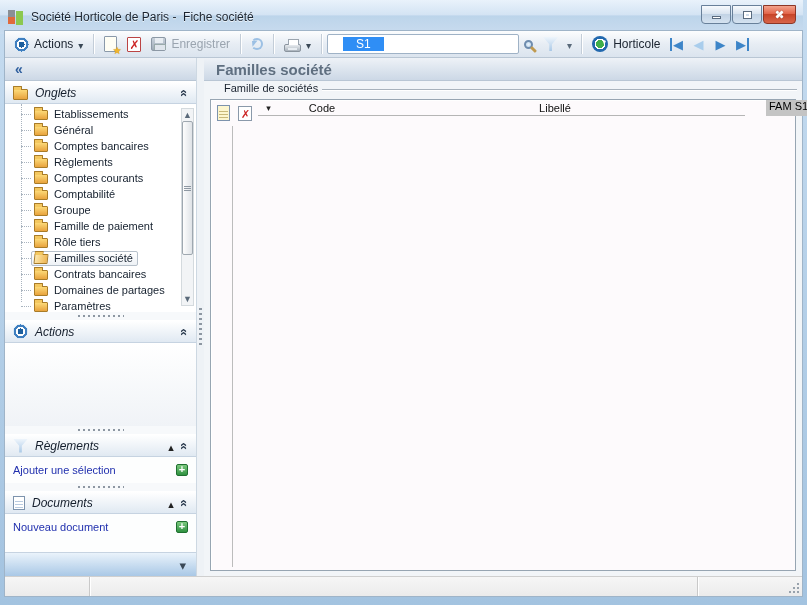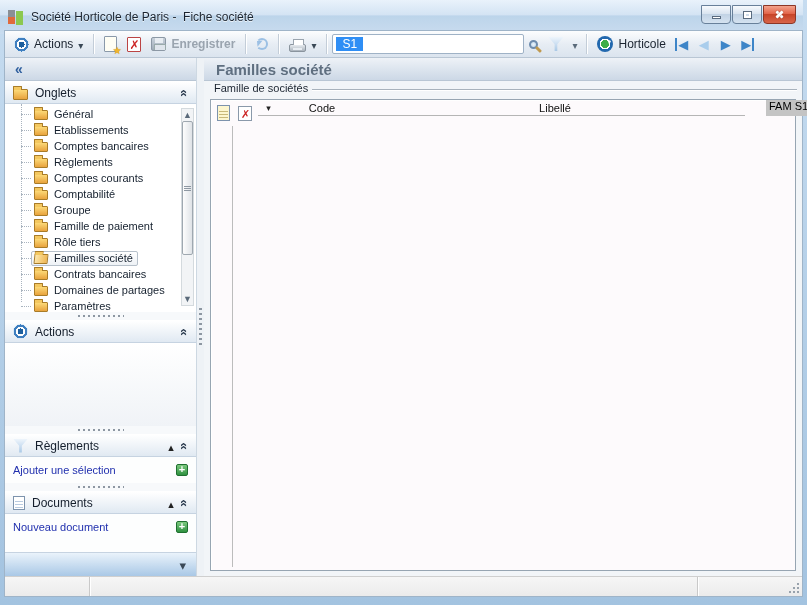--- a/index.html
+++ b/index.html
@@ -30,40 +30,40 @@
   .glyph-x::after{transform:rotate(-45deg);}
   
   .workspace{position:absolute;left:4px;right:4px;top:30px;bottom:8px;background:#f2f5f8;
     display:flex;flex-direction:column;border:1px solid #9fb4c8;}
   
   .toolbar{height:27px;flex:0 0 auto;display:flex;align-items:center;
     background:linear-gradient(#fcfdfe,#e7edf4 50%,#dbe4ee);border-bottom:1px solid #b9c6d4;padding:0 4px;position:relative;}
   .tb-sep{width:1px;height:20px;background:#c3cdd8;box-shadow:1px 0 0 #fff;margin:0 5px;flex:0 0 auto;}
   .tb-btn{display:flex;align-items:center;gap:5px;padding:2px 5px;border-radius:2px;flex:0 0 auto;}
   .tb-label{font-size:12px;color:#1b2430;}
-  .tb-label.disabled{color:#9aa4af;font-weight:bold;}
+  .tb-label.disabled{color:#9aa4af;}
   .caret::before{content:"▾";font-size:10px;color:#3a4856;}
   .caret.lite::before{color:#5a6a7a;}
   .ico-target{width:15px;height:15px;border-radius:50%;flex:0 0 auto;
     background:radial-gradient(circle,#1d5f9e 0 3px,#fff 3px 4.5px,#3f7fc0 4.5px 7px,#d8e8f5 7px);}
   .ico-newdoc{position:relative;width:13px;height:16px;background:#fffef4;border:1px solid #8a99aa;border-radius:1px;}
   .ico-newdoc::before{content:"★";position:absolute;right:-5px;bottom:-5px;font-size:10px;color:#f2b62c;text-shadow:0 0 1px #b07f16;}
   .ico-deldoc{position:relative;width:14px;height:15px;background:#fff;border:1px solid #b44;border-radius:1px;}
   .ico-deldoc::before{content:"✗";position:absolute;left:1px;top:0px;font-size:12px;font-weight:bold;color:#cc2222;}
   .ico-save{position:relative;width:15px;height:14px;background:linear-gradient(#c7d0da,#9fabb7);border:1px solid #8c98a5;border-radius:2px;}
   .ico-save::before{content:"";position:absolute;left:3px;top:0;width:8px;height:5px;background:#e8edf2;}
   .ico-save::after{content:"";position:absolute;left:2px;bottom:0;width:10px;height:5px;background:#dfe5ec;border:1px solid #9aa;border-bottom:none;}
   .ico-refresh{position:relative;width:12px;height:12px;border:2px solid #9cc0e4;border-radius:50%;border-left-color:transparent;}
   .ico-refresh::after{content:"";position:absolute;left:-5px;top:-3px;border:4px solid transparent;border-right-color:#9cc0e4;transform:rotate(40deg);}
   .ico-printer{position:relative;width:17px;height:8px;margin-top:7px;background:linear-gradient(#e7ebef,#aab3bc);border:1px solid #8a949e;border-radius:2px;}
   .ico-printer::before{content:"";position:absolute;left:3px;top:-6px;width:9px;height:5px;background:#fff;border:1px solid #9aa4ae;border-bottom:none;}
   .ico-printer::after{content:"";position:absolute;left:3px;bottom:1px;width:9px;height:2px;background:#e8edf2;}
   .searchbox{width:192px;height:20px;background:#fff;border:1px solid #9fb2c6;border-radius:2px;
     display:flex;align-items:center;padding:0 3px;font-size:12px;flex:0 0 auto;}
-  .searchbox .sel{background:#2f8ef5;color:#fff;padding:0 6px;}
+  .searchbox .sel{background:#2f8ef5;color:#fff;padding:0 13px;margin-left:12px;}
   .ico-mag{position:relative;width:9px;height:9px;border:2px solid #6e8cae;border-radius:50%;background:radial-gradient(circle,#eaf3fb,#bcd6ec);}
   .ico-mag::after{content:"";position:absolute;width:7px;height:3px;background:#c09a50;border-radius:1px;transform:rotate(45deg);right:-6px;bottom:-4px;}
   .ico-funnel{width:15px;height:14px;background:linear-gradient(#eef5fc,#a9c8e6);
     clip-path:polygon(0 0,100% 0,59% 52%,59% 100%,41% 100%,41% 52%);}
   .ico-orb{position:relative;width:16px;height:16px;border-radius:50%;
     background:radial-gradient(circle,#3fae4a 0 4px,#fff 4px 5.5px,#2268ae 5.5px 8px);flex:0 0 auto;}
   .ico-orb::after{content:"";position:absolute;right:-1px;top:2px;border:3px solid transparent;border-left-color:#fff;transform:rotate(-20deg);}
   .navbtn{display:flex;align-items:center;justify-content:center;width:22px;height:20px;
     color:#3d85c8;font-size:13px;flex:0 0 auto;}
   .navbtn span{line-height:1;}
@@ -73,21 +73,21 @@
   
   .bodyrow{flex:1;display:flex;min-height:0;}
   
   .sidebar{width:192px;flex:0 0 auto;background:#f7f9fb;display:flex;flex-direction:column;border-right:1px solid #cdd8e2;}
   .big-hdr{height:23px;flex:0 0 auto;background:linear-gradient(#eef2f7,#ccd8e6);
     display:flex;align-items:center;padding:0 6px 0 10px;border-bottom:1px solid #b9c6d4;}
   .big-hdr .t{font-size:15px;font-weight:bold;color:#64748a;letter-spacing:0px;white-space:nowrap;overflow:hidden;flex:1;}
   .chev-left::before{content:"«";font-size:14px;font-weight:bold;color:#2f5f9e;}
   .sec-hdr{height:23px;flex:0 0 auto;background:linear-gradient(#ffffff,#e0e9f2);
     display:flex;align-items:center;gap:7px;padding:0 8px;border-bottom:1px solid #c6d3e1;border-top:1px solid #fff;}
-  .sec-hdr .t{font-size:12px;color:#141e2c;flex:1;}
+  .sec-hdr .t{font-size:12px;color:#141e2c;flex:1;font-style:italic;}
   .chev2{display:inline-block;transform:rotate(90deg);flex:0 0 auto;}
   .chev2::before{content:"«";font-size:13px;font-weight:bold;color:#2b3b4e;}
   .tri-up::before{content:"▴";font-size:11px;color:#222;}
   .tri-down::before{content:"▾";font-size:13px;color:#3a4856;}
   .ico-folder{position:relative;width:15px;height:11px;margin-top:3px;flex:0 0 auto;
     background:linear-gradient(#fcd977,#e8a33d);border:1px solid #a97c28;border-radius:1px;}
   .ico-folder::before{content:"";position:absolute;top:-4px;left:-1px;width:7px;height:3px;
     background:#f4c860;border:1px solid #a97c28;border-bottom:none;border-radius:1px 1px 0 0;}
   .ico-folder.open{background:linear-gradient(100deg,#fde9ae,#eeb44f);transform:skewX(-6deg);}
   .ico-page{position:relative;width:12px;height:14px;background:#fff;border:1px solid #7d93ad;flex:0 0 auto;
@@ -121,21 +121,21 @@
   
   .splitter{width:7px;flex:0 0 auto;background:#eef2f6;position:relative;}
   .splitter::before{content:"";position:absolute;left:2px;top:250px;width:3px;height:38px;
     background:repeating-linear-gradient(#8d97a2 0 2px,transparent 2px 5px);}
   
   .main{flex:1;display:flex;flex-direction:column;min-width:0;background:#f2f5f8;}
   .main-hdr{height:23px;flex:0 0 auto;background:linear-gradient(#eef2f7,#ccd8e6);
     display:flex;align-items:center;padding:0 12px;border-bottom:1px solid #b9c6d4;}
   .main-hdr .t{font-size:15px;font-weight:bold;color:#5f6f80;}
   .main-content{flex:1;position:relative;}
-  .grp-label{position:absolute;left:10px;top:1px;font-size:11px;color:#1b2430;background:#f2f5f8;padding-right:4px;z-index:2;}
+  .grp-label{position:absolute;left:20px;top:1px;font-size:11px;color:#1b2430;background:#f2f5f8;padding-right:4px;z-index:2;}
   .grp-line{position:absolute;left:92px;right:5px;top:8px;height:1px;background:#a8b2bc;box-shadow:0 1px 0 #fff;}
   .grid-panel{position:absolute;left:6px;right:6px;top:18px;bottom:5px;background:#fdfafc;
     border:1px solid #97a5b2;box-shadow:inset 1px 1px 0 #fff;display:flex;flex-direction:row;}
   .grid-toolbar{height:26px;flex:0 0 auto;display:flex;align-items:center;gap:8px;padding:0 6px;}
   .ico-griddoc{position:relative;width:13px;height:16px;background:#fdf6cf;border:1px solid #7d93ad;
     background-image:repeating-linear-gradient(#fdf6cf 0 2px,#c9b97a 2px 3px);background-size:9px 10px;background-position:1px 3px;background-repeat:no-repeat;}
   .ico-griddel{position:relative;width:14px;height:15px;background:#fff;border:1px solid #8a99aa;}
   .ico-griddel::before{content:"✗";position:absolute;left:2px;top:1px;font-size:11px;font-weight:bold;color:#cc2222;}
   .grid-head{height:16px;flex:0 0 auto;display:flex;border-bottom:1px solid #b5b5b5;font-size:11px;color:#111;}
   .gcell{display:flex;align-items:center;justify-content:center;white-space:pre;}
@@ -258,27 +258,27 @@
         <div class="sec-hdr">
           <span class="ico-folder"></span>
           <span class="t">Onglets</span>
           <span class="chev2"></span>
         </div>
 
         <div class="tablist">
           <div class="titem">
               <span class="box">
                 <span class="ico-folder"></span>
+                <span class="lbl">Etablissements</span>
+              </span>
+            </div>
+          <div class="titem">
+              <span class="box">
+                <span class="ico-folder"></span>
                 <span class="lbl">Général</span>
-              </span>
-            </div>
-          <div class="titem">
-              <span class="box">
-                <span class="ico-folder"></span>
-                <span class="lbl">Etablissements</span>
               </span>
             </div>
           <div class="titem">
               <span class="box">
                 <span class="ico-folder"></span>
                 <span class="lbl">Comptes bancaires</span>
               </span>
             </div>
           <div class="titem">
               <span class="box">

